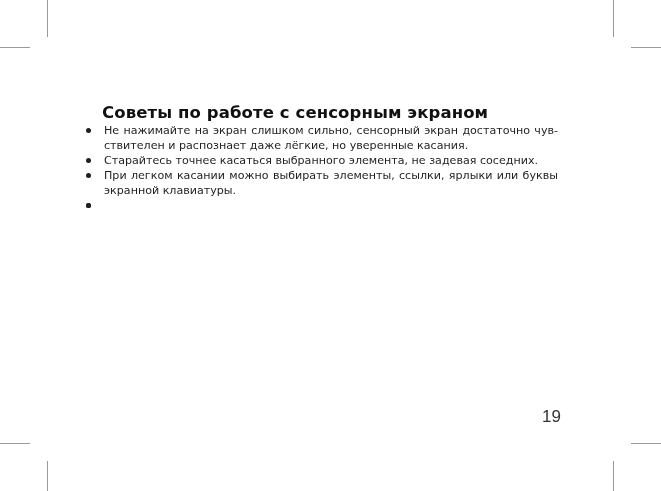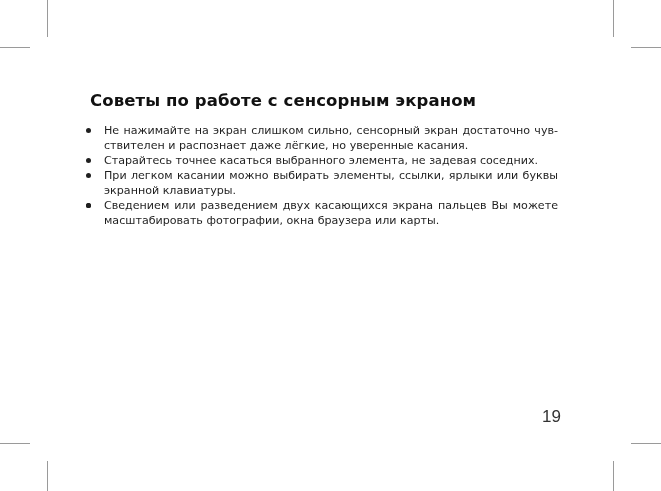--- a/index.html
+++ b/index.html
@@ -61,37 +61,36 @@
 
 <div class="crop v" style="left:47px; top:0; height:37px;"></div>
 <div class="crop h" style="left:0; top:47px; width:30px;"></div>
 <div class="crop v" style="left:613px; top:0; height:37px;"></div>
 <div class="crop h" style="left:631px; top:47px; width:30px;"></div>
 <div class="crop h" style="left:0; top:443px; width:30px;"></div>
 <div class="crop v" style="left:47px; top:461px; height:30px;"></div>
 <div class="crop h" style="left:631px; top:443px; width:30px;"></div>
 <div class="crop v" style="left:613px; top:461px; height:30px;"></div>
 
-<h1 class="title" style="margin:4px;">Советы по работе с сенсорным экраном</h1>
+<h1 class="title" style="margin:16px;">Советы по работе с сенсорным экраном</h1>
 
 <ul class="list">
   <li>
     <span class="bullet"></span>
     <span>Не нажимайте на экран слишком сильно, сенсорный экран достаточно чув­ствителен и распознает даже лёгкие, но уверенные касания.</span>
   </li>
   <li>
     <span class="bullet"></span>
     <span>Старайтесь точнее касаться выбранного элемента, не задевая соседних.</span>
   </li>
   <li>
     <span class="bullet"></span>
     <span>При легком касании можно выбирать элементы, ссылки, ярлыки или буквы экранной клавиатуры.</span>
   </li>
   <li>
     <span class="bullet"></span>
   </li>
   <li>
     <span class="bullet"></span>
-    <span>Сведением или разведением двух касающихся экрана пальцев Вы можете масштабировать фотографии, окна браузера или карты.</span>
   </li>
 </ul>
 
 <div class="page-num">19</div>
 
 </body></html>

